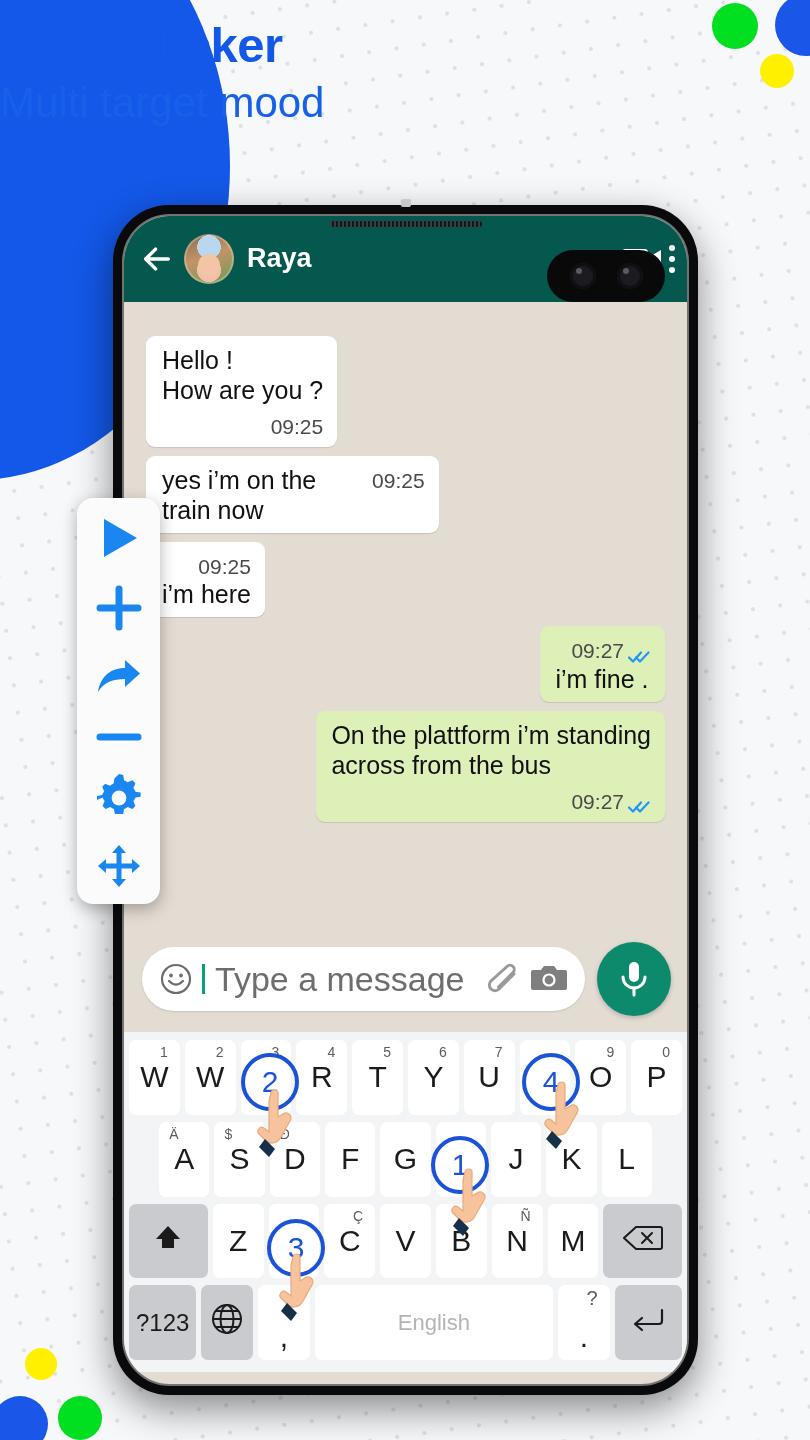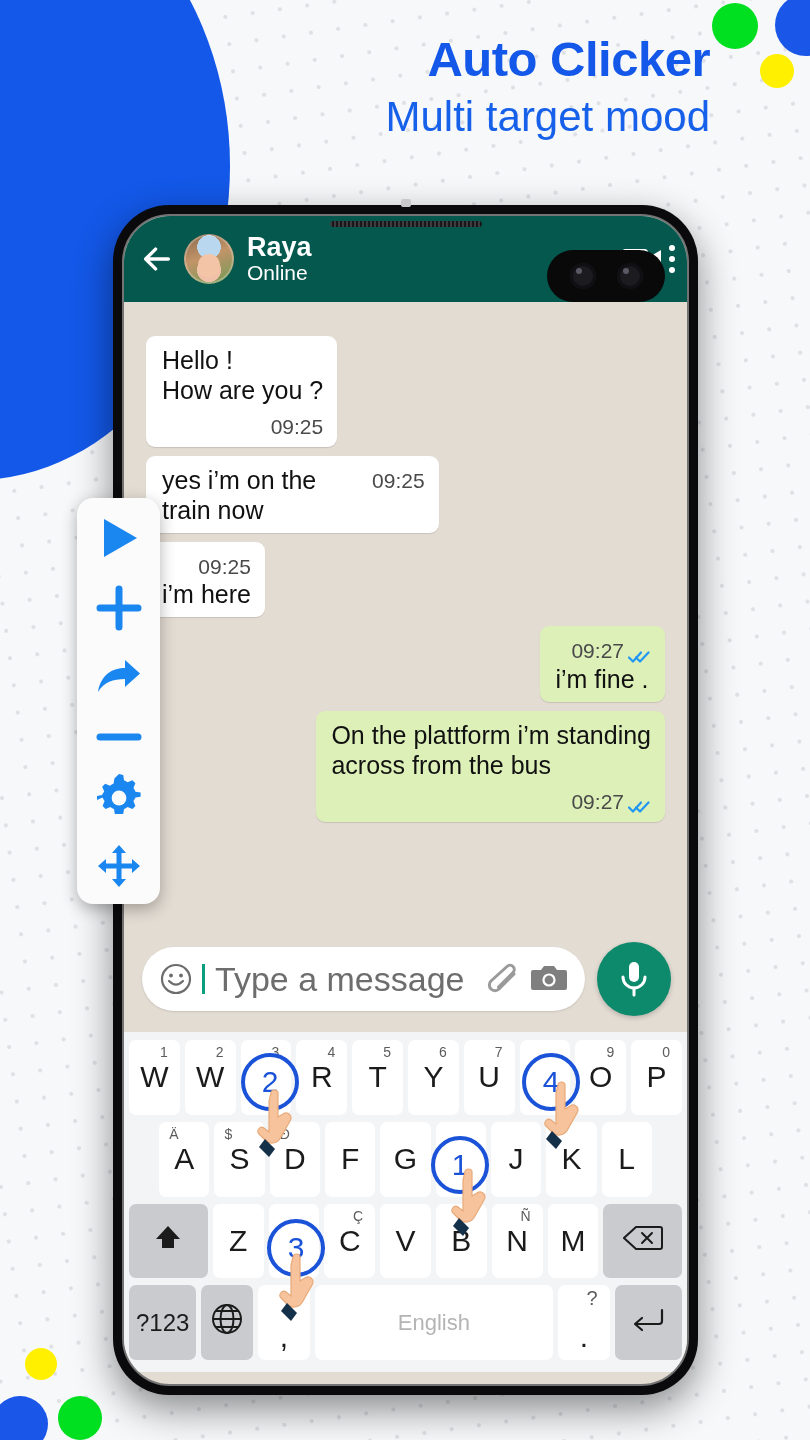--- a/index.html
+++ b/index.html
@@ -24,21 +24,21 @@
   .blue-blob{
     position:absolute;
     left:-240px; top:-160px;
     width:470px; height:640px;
     background:#1358e8;
     border-radius:0 70% 62% 0 / 0 58% 56% 0;
   }
   .deco-circle{ position:absolute; border-radius:50%; }
 
   
-  #title-wrap{ position:absolute; top:34px; left:0; width:710px; text-align:right; }
+  #title-wrap{ position:absolute; top:20px; left:0; width:710px; text-align:left; }
   #app-title{
     font-size:49px; font-weight:bold; color:#1358e8;
     letter-spacing:-.5px; line-height:1.05;
   }
   #app-subtitle{
     font-size:42px; color:#1761ea; margin-top:10px; line-height:1.05;
   }
 
   
   #phone{
@@ -245,21 +245,20 @@
 
     <div id="wa-header">
       <span id="back-arrow">
         <svg viewBox="0 0 24 24" width="34" height="34">
             <path d="M20 12H5M11 5l-7 7 7 7" fill="none" stroke="#fff" stroke-width="2.4" stroke-linecap="round" stroke-linejoin="round"></path>
           </svg>
       </span>
       <div id="avatar"></div>
       <div id="contact-block">
         <div id="contact-name">Raya</div>
-        <div id="contact-status">Online</div>
       </div>
       <span id="video-icon">
         <svg viewBox="0 0 44 30" width="44" height="30">
             <rect x="1" y="5" width="26" height="21" rx="3.5" fill="#fff"></rect>
             <path d="M29 12.5 L40 6 L40 25 L29 18.5 Z" fill="#fff"></path>
           </svg>
       </span>
       <span id="menu-dots">
         <span></span>
           <span></span>

